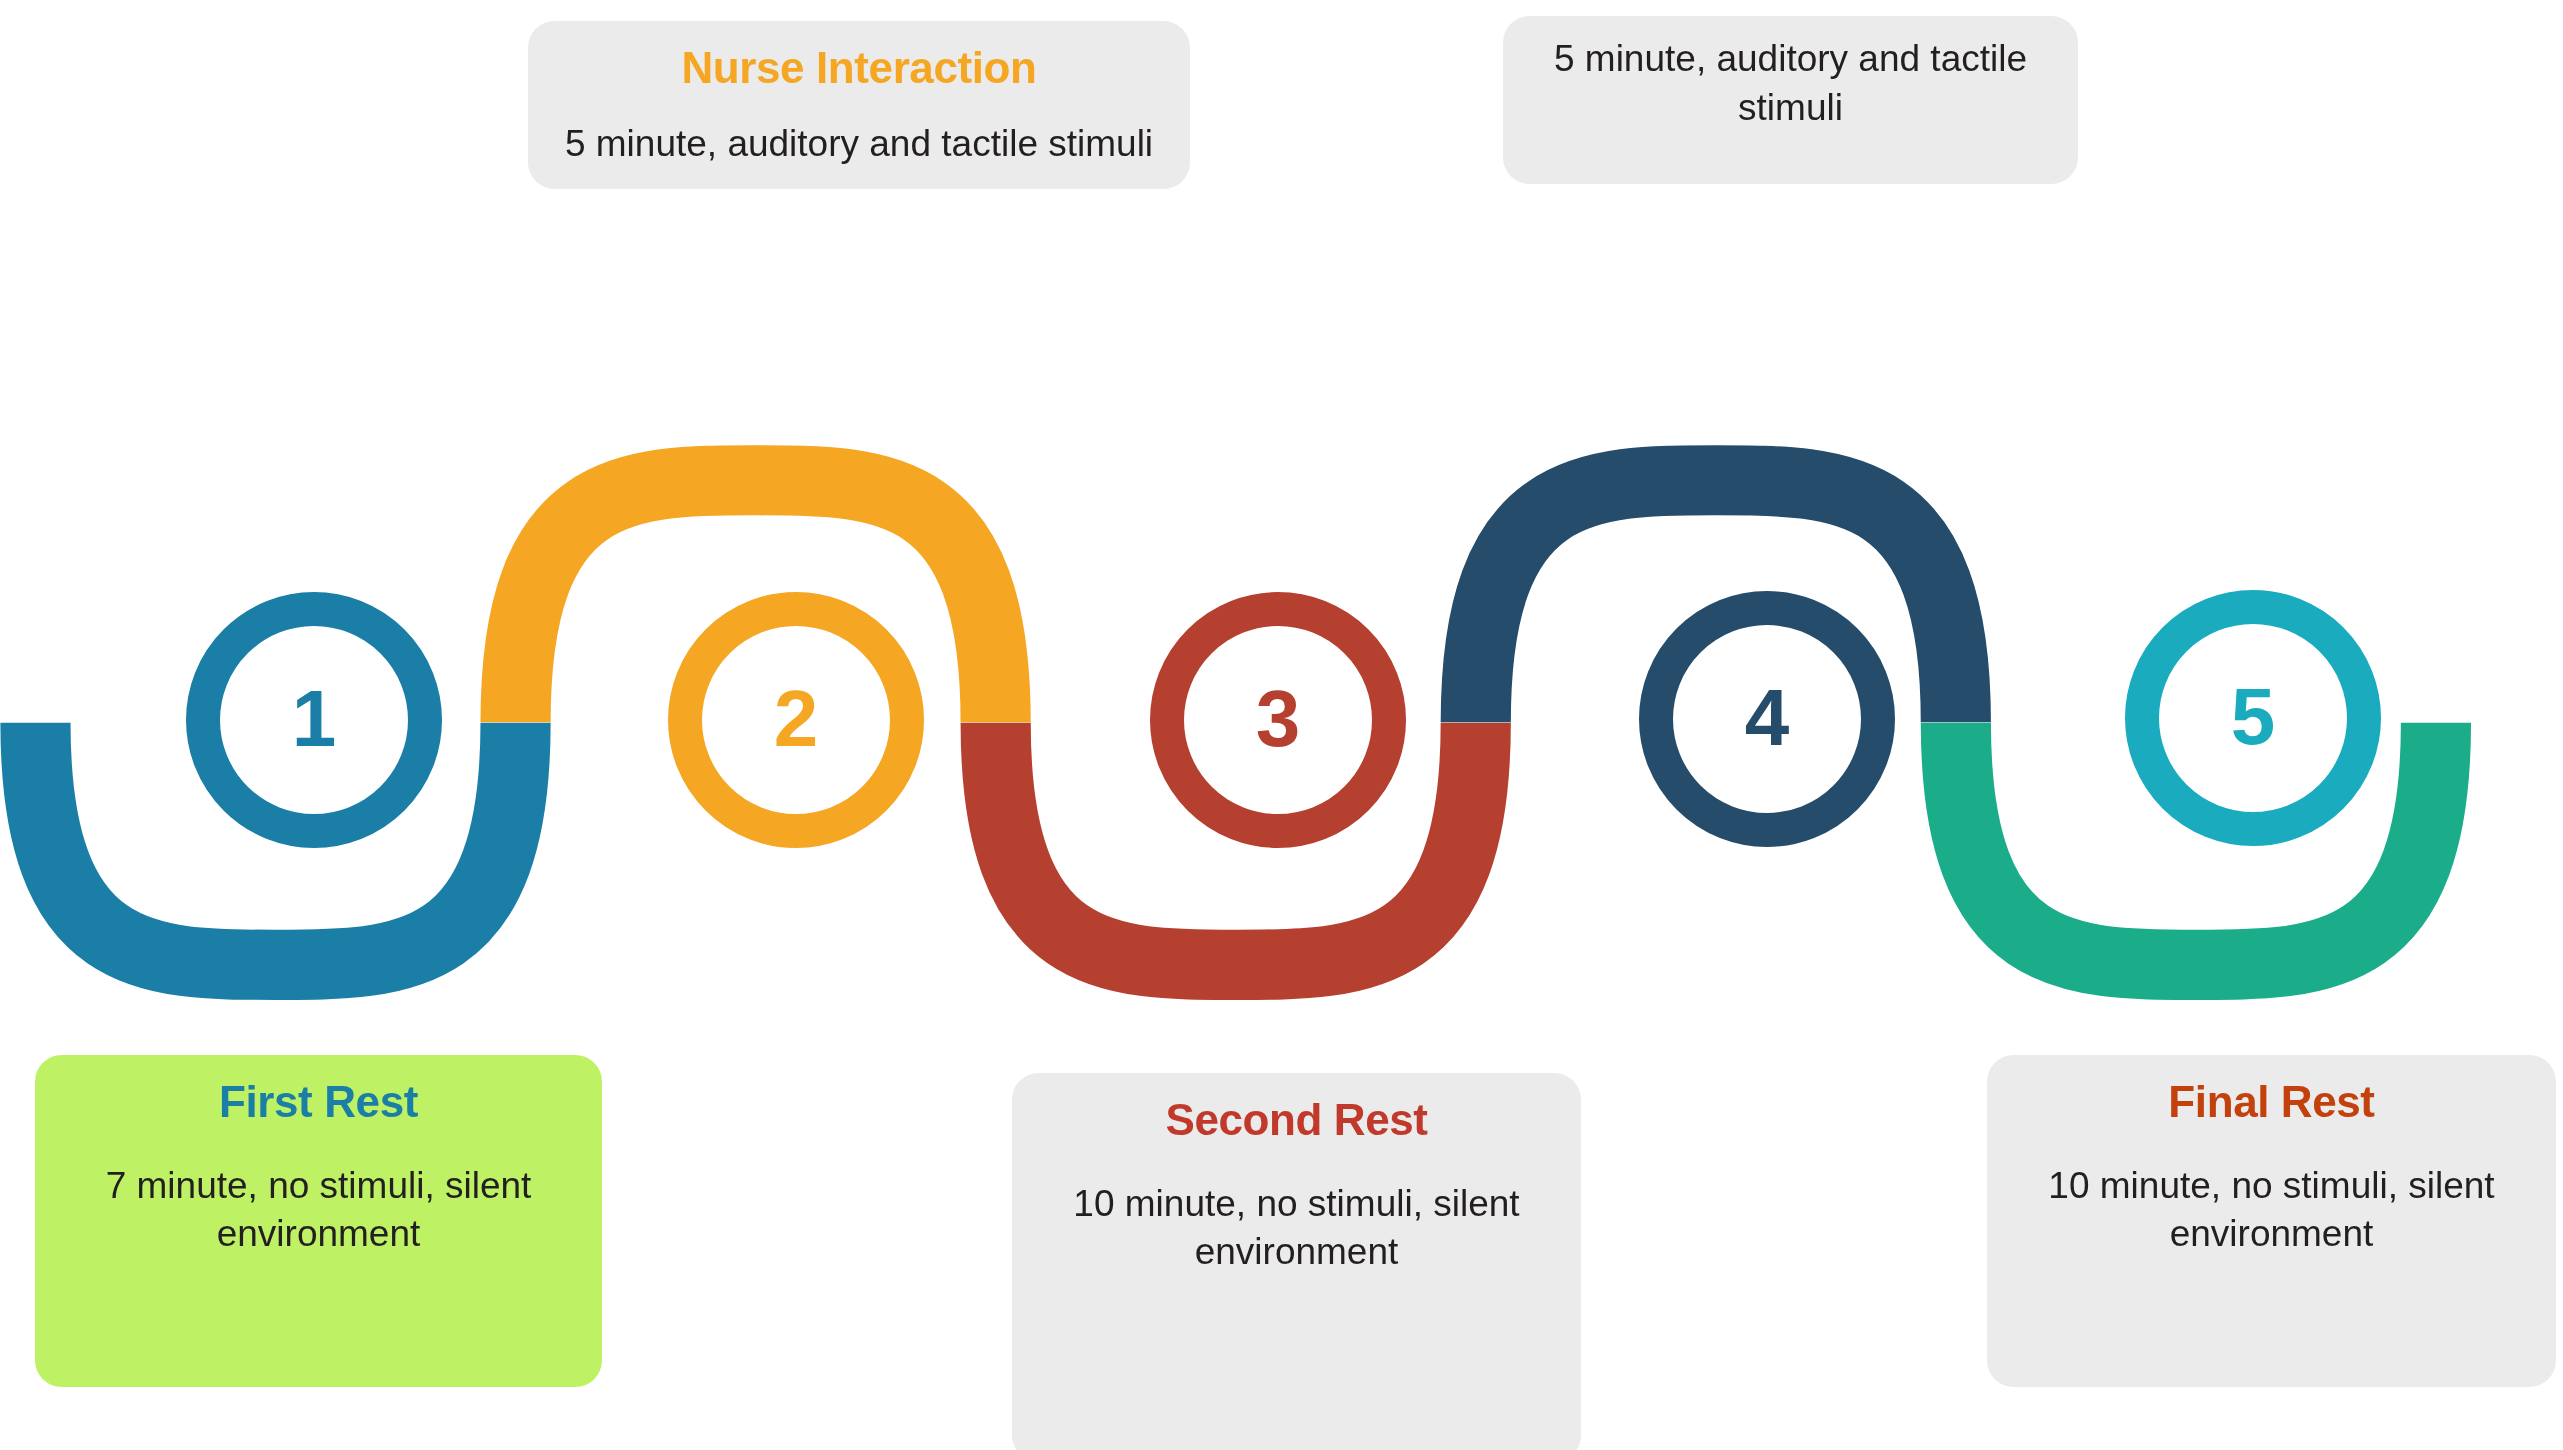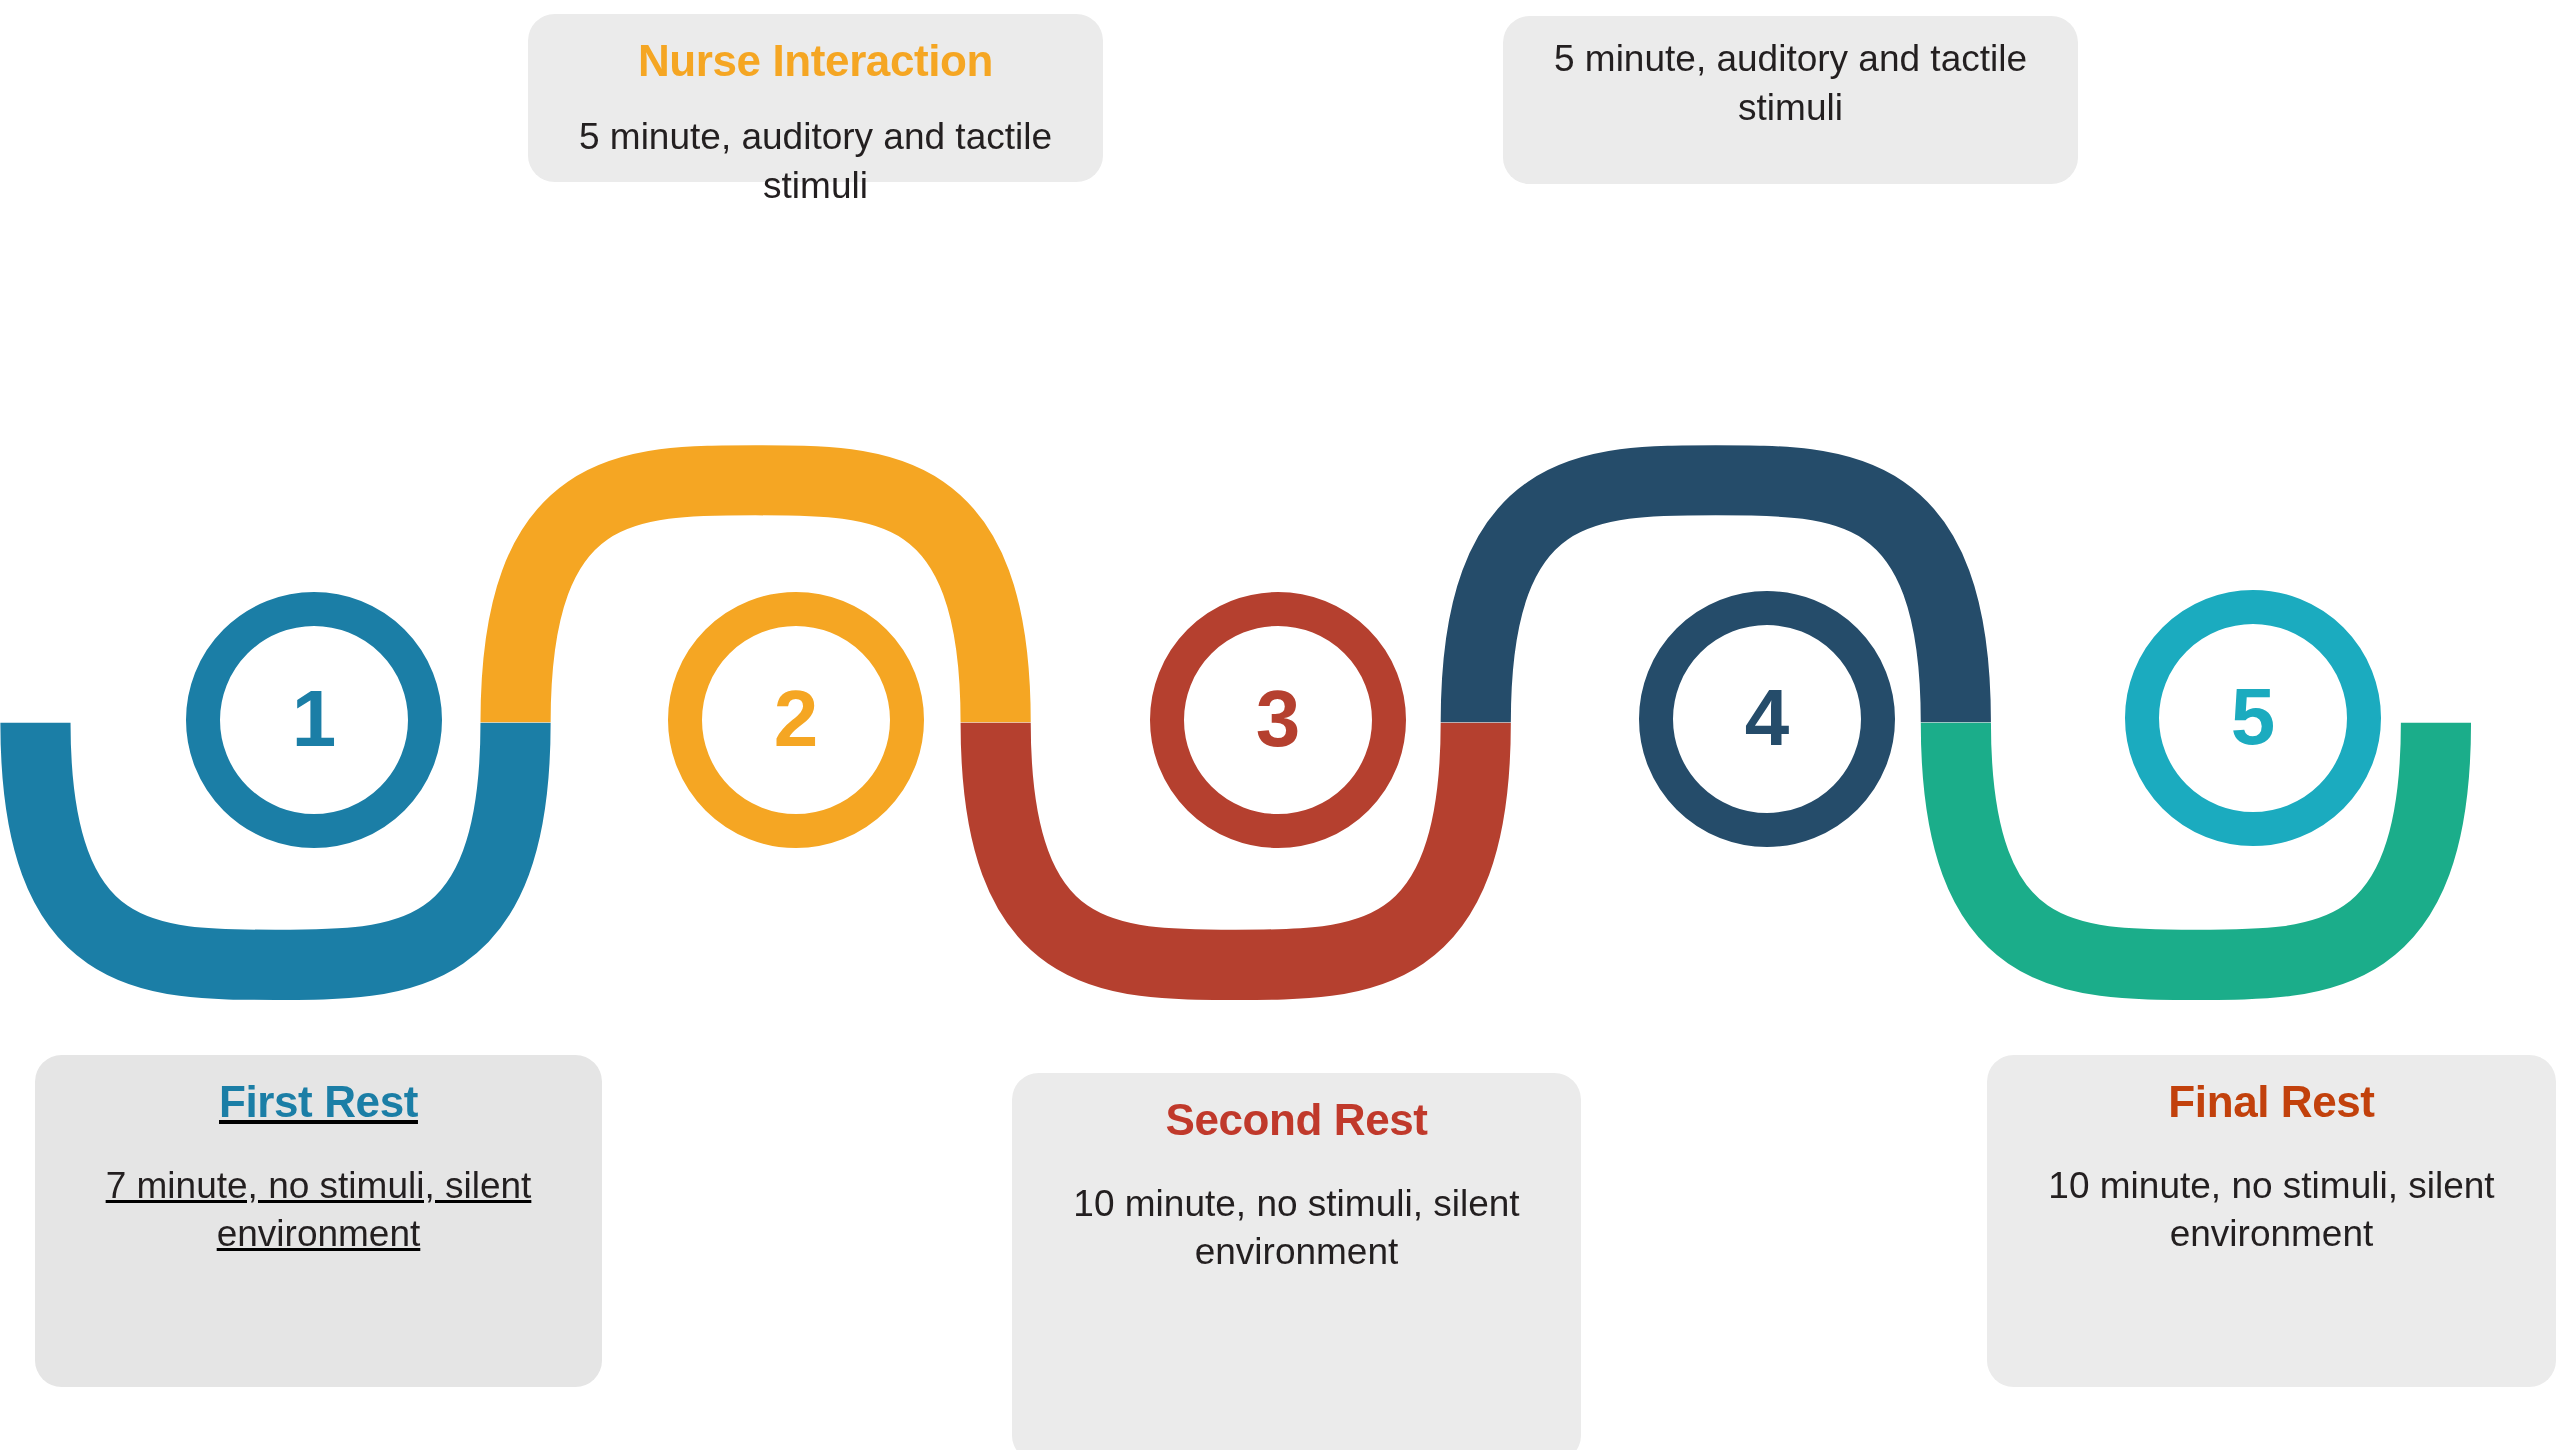--- a/index.html
+++ b/index.html
@@ -33,21 +33,21 @@
     font-size:37px;
     font-weight:normal;
     line-height:1.32;
     color:#231f20;
     margin:0;
   }
   .card.top .card-title{margin-bottom:25px;}
   .card.bottom .card-title{margin-bottom:32.5px;}
 
   
-  #card-nurse   {left:528px;  top:14px;   width:575px; height:168px;}
+  #card-nurse   {left:528px;  top:21px;   width:662px; height:168px;}
   #card-family  {left:1503px; top:16.3px;   width:575px; height:168px;}
   #card-first   {left:35px;   top:1055px; width:567px; height:332px;}
   #card-second  {left:1012px; top:1073px; width:569px; height:389px;}
   #card-final   {left:1987px; top:1055px; width:569px; height:332px;}
 
   
   #wave{position:absolute;left:0;top:0;width:2563px;height:1451px;}
 
   
   .node{
@@ -151,21 +151,21 @@
 
   <div class="card top" id="card-nurse" style="background: rgb(235, 235, 235);">
     <p class="card-title" style="color: rgb(245, 166, 35);">Nurse Interaction</p>
     <p class="card-body" style="color: rgb(35, 31, 32);">5 minute, auditory and tactile stimuli</p>
   </div>
 
   <div class="card top" id="card-family" style="background: rgb(235, 235, 235);">
     <p class="card-body" style="color: rgb(35, 31, 32);">5 minute, auditory and tactile stimuli</p>
   </div>
 
-  <div class="card bottom" id="card-first" style="background: #e5e5e5; text-decoration: underline;">
+  <div class="card bottom" id="card-first" style="background: #bef264;">
     <p class="card-title" style="color: rgb(27, 126, 166);">First Rest</p>
     <p class="card-body" style="color: rgb(35, 31, 32);">7 minute, no stimuli, silent environment</p>
   </div>
 
   <div class="card bottom" id="card-second" style="background: rgb(235, 235, 235);">
     <p class="card-title" style="color: rgb(192, 57, 43);">Second Rest</p>
     <p class="card-body" style="color: rgb(35, 31, 32);">10 minute, no stimuli, silent environment</p>
   </div>
 
   <div class="card bottom" id="card-final" style="background: rgb(235, 235, 235);">

